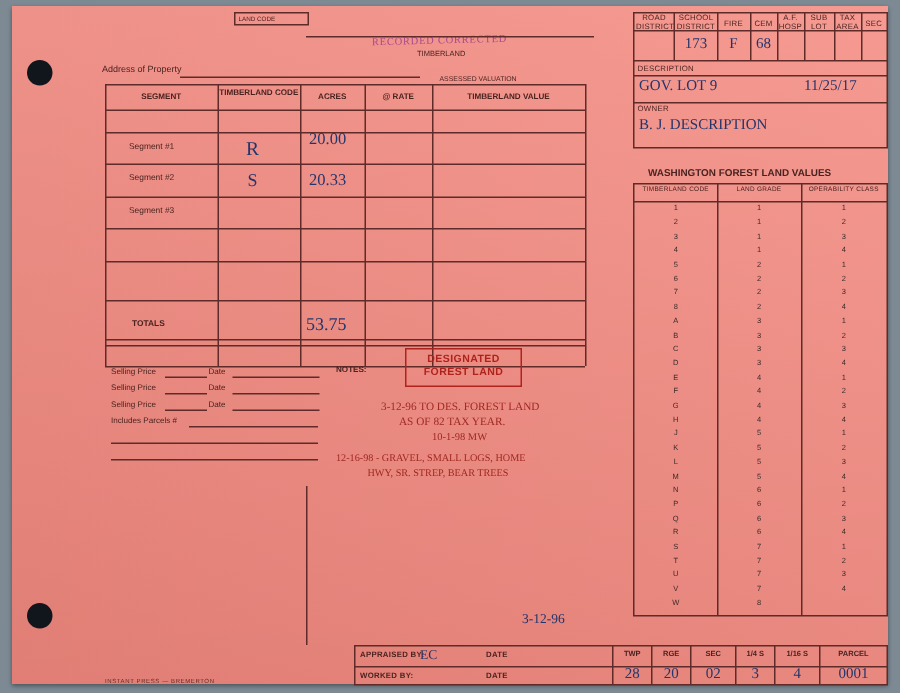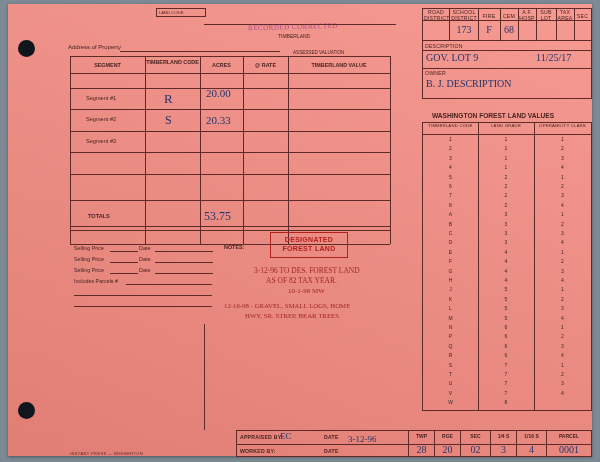--- a/index.html
+++ b/index.html
@@ -308,21 +308,21 @@
   <div class="line vline" style="left:452px;top:426px;height:26px;"></div>
   <div class="line vline" style="left:482px;top:426px;height:26px;"></div>
   <div class="line vline" style="left:508px;top:426px;height:26px;"></div>
   <div class="line vline" style="left:538px;top:426px;height:26px;"></div>
 
   <div class="t" style="left:232px;top:430px;font-weight:bold;">APPRAISED BY:</div>
   <div class="t" style="left:316px;top:430px;font-weight:bold;">DATE</div>
   <div class="t" style="left:232px;top:444px;font-weight:bold;">WORKED BY:</div>
   <div class="t" style="left:316px;top:444px;font-weight:bold;">DATE</div>
   <div class="hand handblue" style="left:272px;top:427px;font-size:9px;">EC</div>
-  <div class="hand handblue" style="left:340px;top:430px;font-size:9px;">3-12-96</div>
+  <div class="hand handblue" style="left:340px;top:403px;font-size:9px;">3-12-96</div>
 
   <div class="fcell" style="left:401px;top:429px;width:25px;">TWP</div>
   <div class="fcell" style="left:427px;top:429px;width:25px;">RGE</div>
   <div class="fcell" style="left:453px;top:429px;width:29px;">SEC</div>
   <div class="fcell" style="left:483px;top:429px;width:25px;">1/4 S</div>
   <div class="fcell" style="left:509px;top:429px;width:29px;">1/16 S</div>
   <div class="fcell" style="left:539px;top:429px;width:44px;">PARCEL</div>
 
   <div class="hand handblue" style="left:401px;top:440px;width:25px;text-align:center;font-size:10px;">28</div>
   <div class="hand handblue" style="left:427px;top:440px;width:25px;text-align:center;font-size:10px;">20</div>

